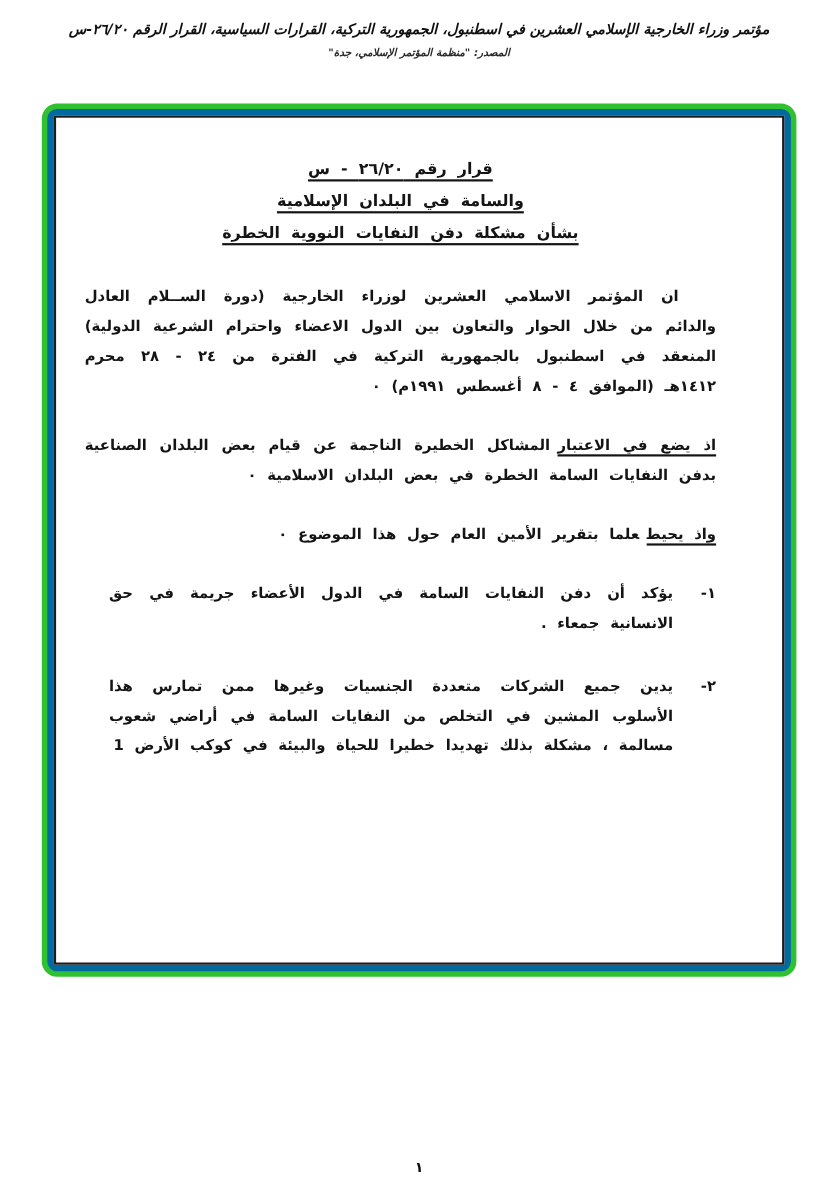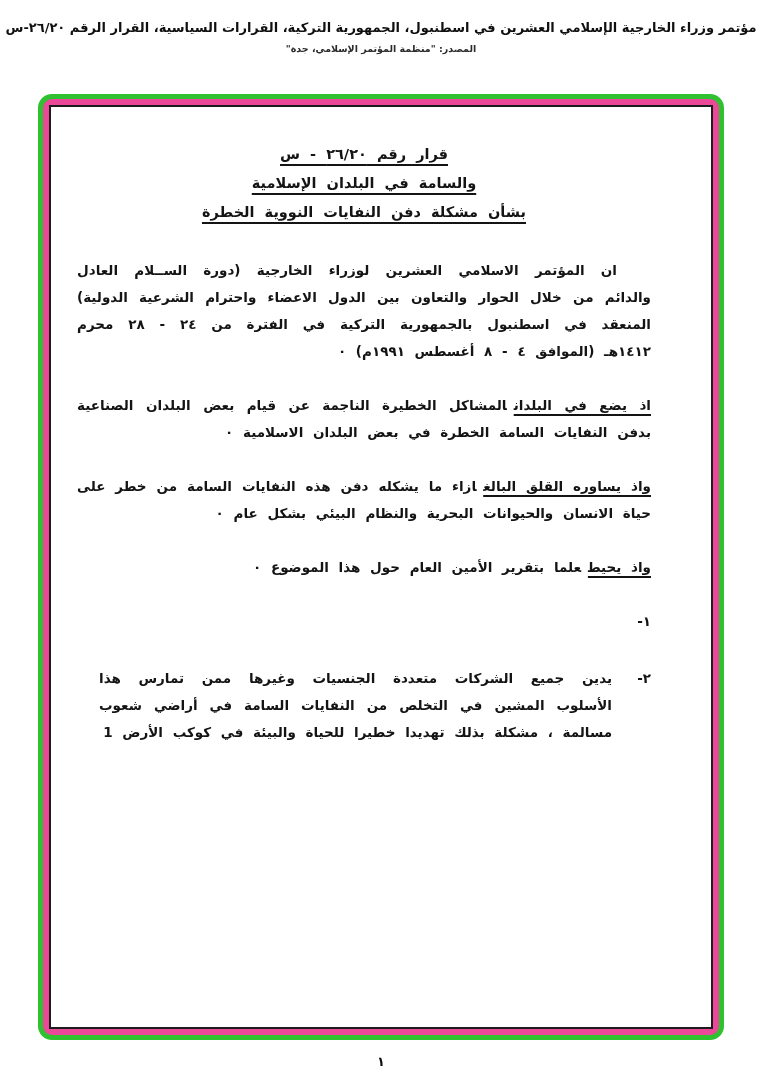--- a/index.html
+++ b/index.html
@@ -7,36 +7,36 @@
   body {
     width: 762px; height: 1081px;
     background: #ffffff;
     position: relative;
     overflow: hidden;
     font-family: "DejaVu Sans", sans-serif;
     color: #161616;
   }
 
   
-  .top-header { text-align: center; padding-top: 20px; direction: rtl; }
+  .top-header { text-align: center; padding-top: 20px; direction: rtl; font-style: italic; }
   .hdr1 {
     font-size: 13px; font-weight: 700; color: #101010;
     white-space: nowrap; letter-spacing: 0.1px;
   }
   .hdr2 {
     font-size: 9.5px; font-weight: 700; color: #2a2a2a; margin-top: 8px;
   }
 
   
   .green-frame {
     position: absolute; left: 38px; top: 94px;
-    width: 686px; height: 946px;
+    width: 686px; height: 794px;
     border: 5px solid var(--frame-green, #2fc12f);
     border-radius: 14px;
-    background: #ec4899;
+    background: #0369a1;
   }
   .paper {
     position: absolute; inset: 6px;
     border: 2px solid #1c1c1c;
     background: #ffffff;
     overflow: hidden;
   }
 
   
   .doc {
@@ -104,29 +104,29 @@
       <div class="doc">
 
         <div class="title-block">
           <div class="title-line">قرار رقم ٢٦/٢٠ - س</div>
           <div class="title-line">والسامة في البلدان الإسلامية</div>
           <div class="title-line">بشأن مشكلة دفن النفايات النووية الخطرة</div>
         </div>
 
         <p class="para indent"><span>ان المؤتمر الاسلامي العشرين لوزراء الخارجية (دورة الســلام العادل والدائم من خلال الحوار والتعاون بين الدول الاعضاء واحترام الشرعية الدولية) المنعقد في اسطنبول بالجمهورية التركية في الفترة من ٢٤ - ٢٨ محرم ١٤١٢هـ (الموافق ٤ - ٨ أغسطس ١٩٩١م) ٠</span></p>
 
-        <p class="para"><span class="lead">اذ يضع في البلدان</span><span>المشاكل الخطيرة الناجمة عن قيام بعض البلدان الصناعية بدفن النفايات السامة الخطرة في بعض البلدان الاسلامية ٠</span></p>
+        <p class="para"><span class="lead">اذ يضع في الاعتبار</span><span>المشاكل الخطيرة الناجمة عن قيام بعض البلدان الصناعية بدفن النفايات السامة الخطرة في بعض البلدان الاسلامية ٠</span></p>
 
-        <p class="para"><span class="lead">واذ يساوره القلق البالغ</span><span>ازاء ما يشكله دفن هذه النفايات السامة من خطر على حياة الانسان والحيوانات البحرية والنظام البيئي بشكل عام ٠</span></p>
 
         <p class="para"><span class="lead">واذ يحيط</span><span>علما بتقرير الأمين العام حول هذا الموضوع ٠</span></p>
 
 
         <div class="item">
           <span class="item-num">١-</span>
+          <div class="item-text">يؤكد أن دفن النفايات السامة في الدول الأعضاء جريمة في حق الانسانية جمعاء .</div>
         </div>
 
         <div class="item">
           <span class="item-num">٢-</span>
           <div class="item-text">يدين جميع الشركات متعددة الجنسيات وغيرها ممن تمارس هذا الأسلوب المشين في التخلص من النفايات السامة في أراضي شعوب مسالمة ، مشكلة بذلك تهديدا خطيرا للحياة والبيئة في كوكب الأرض 1</div>
         </div>
 
       </div>
     </div>
   </div>

